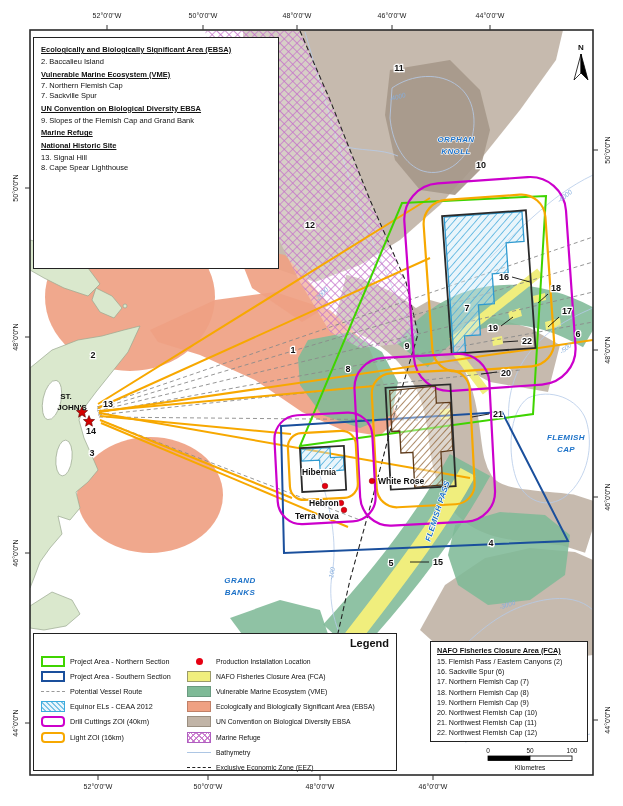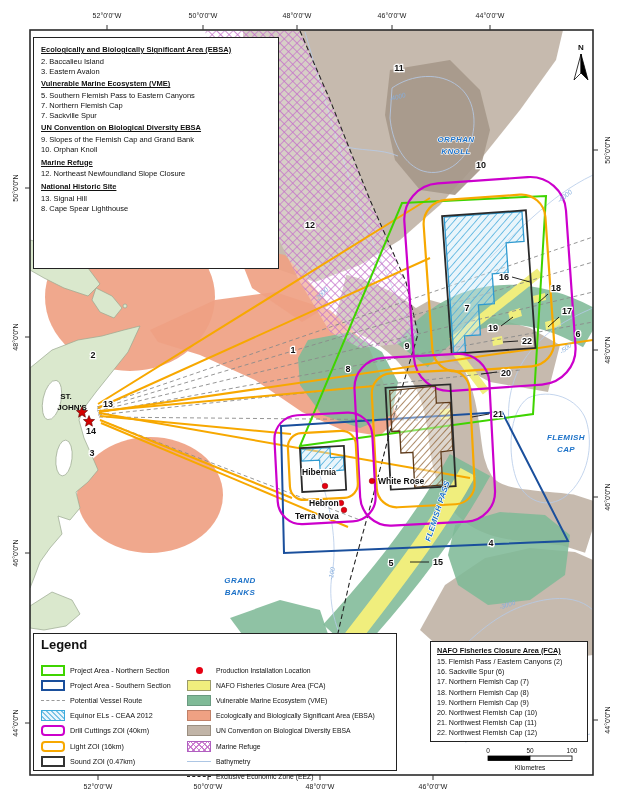--- a/index.html
+++ b/index.html
@@ -7,21 +7,21 @@
           font-family:"Liberation Sans",sans-serif;overflow:hidden;}
   svg.mapsvg{position:absolute;left:0;top:0;}
 
   
   .box{position:absolute;background:#fff;border:1.5px solid #222;box-sizing:border-box;z-index:5;}
   #ebsa-box{left:33px;top:37px;width:246px;height:232px;padding:4px 7px;font-size:7.5px;line-height:1.3;color:#111;}
   .sec-head{font-weight:bold;text-decoration:underline;margin:3px 0 2px 0;font-size:7.5px;white-space:nowrap;}
   .sec-item{white-space:nowrap;}
 
   #legend-box{left:33px;top:633px;width:364px;height:138px;padding:3px 7px;}
-  .legend-title{text-align:left;font-weight:bold;font-size:13px;margin-bottom:11px;color:#111;}
+  .legend-title{text-align:right;font-weight:bold;font-size:11px;margin-bottom:5px;color:#111;}
   .legend-cols{display:flex;}
   .lcol-left{width:146px;flex:0 0 auto;}
   .lcol-right{flex:1;}
   .lrow{display:flex;align-items:center;height:15.1px;gap:5px;color:#111;}
   .lcol-left .lrow{font-size:7.2px;}
   .lcol-right .lrow{font-size:6.8px;}
   .ltext{white-space:nowrap;}
   .sw{width:24px;height:11px;box-sizing:border-box;flex:0 0 auto;}
   .sw-line{width:24px;height:0;flex:0 0 auto;}
   .sw-green-rect{border:2px solid #3fd400;}
@@ -327,30 +327,26 @@
 <div class="coord coord-v" style="left:15px;top:553px;">46°0'0"N</div>
 <div class="coord coord-v" style="left:15px;top:723px;">44°0'0"N</div>
 <div class="coord coord-v" style="left:607px;top:150px;">50°0'0"N</div>
 <div class="coord coord-v" style="left:607px;top:350px;">48°0'0"N</div>
 <div class="coord coord-v" style="left:607px;top:497px;">46°0'0"N</div>
 <div class="coord coord-v" style="left:607px;top:720px;">44°0'0"N</div>
 
 <div class="box" id="ebsa-box">
   <div class="sec-head">Ecologically and Biologically Significant Area (EBSA)</div>
   <div class="sec-item">2. Baccalieu Island</div>
-  <div class="sec-item">3. Eastern Avalon</div>
   <div class="sec-head">Vulnerable Marine Ecosystem (VME)</div>
-  <div class="sec-item">5. Southern Flemish Pass to Eastern Canyons</div>
   <div class="sec-item">7. Northern Flemish Cap</div>
   <div class="sec-item">7. Sackville Spur</div>
   <div class="sec-head">UN Convention on Biological Diversity EBSA</div>
   <div class="sec-item">9. Slopes of the Flemish Cap and Grand Bank</div>
-  <div class="sec-item">10. Orphan Knoll</div>
   <div class="sec-head">Marine Refuge</div>
-  <div class="sec-item">12. Northeast Newfoundland Slope Closure</div>
   <div class="sec-head">National Historic Site</div>
   <div class="sec-item">13. Signal Hill</div>
   <div class="sec-item">8. Cape Spear Lighthouse</div>
 </div>
 
 <div class="box" id="legend-box">
   <div class="legend-title">Legend</div>
   <div class="legend-cols">
     <div class="lcol lcol-left">
       <div class="lrow">
@@ -369,24 +365,20 @@
             <span class="sw sw-equinor"></span>
             <span class="ltext">Equinor ELs - CEAA 2012</span>
           </div>
       <div class="lrow">
             <span class="sw sw-drill"></span>
             <span class="ltext">Drill Cuttings ZOI (40km)</span>
           </div>
       <div class="lrow">
             <span class="sw sw-light"></span>
             <span class="ltext">Light ZOI (16km)</span>
-          </div>
-      <div class="lrow">
-            <span class="sw sw-sound"></span>
-            <span class="ltext">Sound ZOI (0.47km)</span>
           </div>
     </div>
     <div class="lcol lcol-right">
       <div class="lrow">
             <span class="sw sw-dotwrap">
               <span class="dot"></span>
             </span>
             <span class="ltext">Production Installation Location</span>
           </div>
       <div class="lrow">

